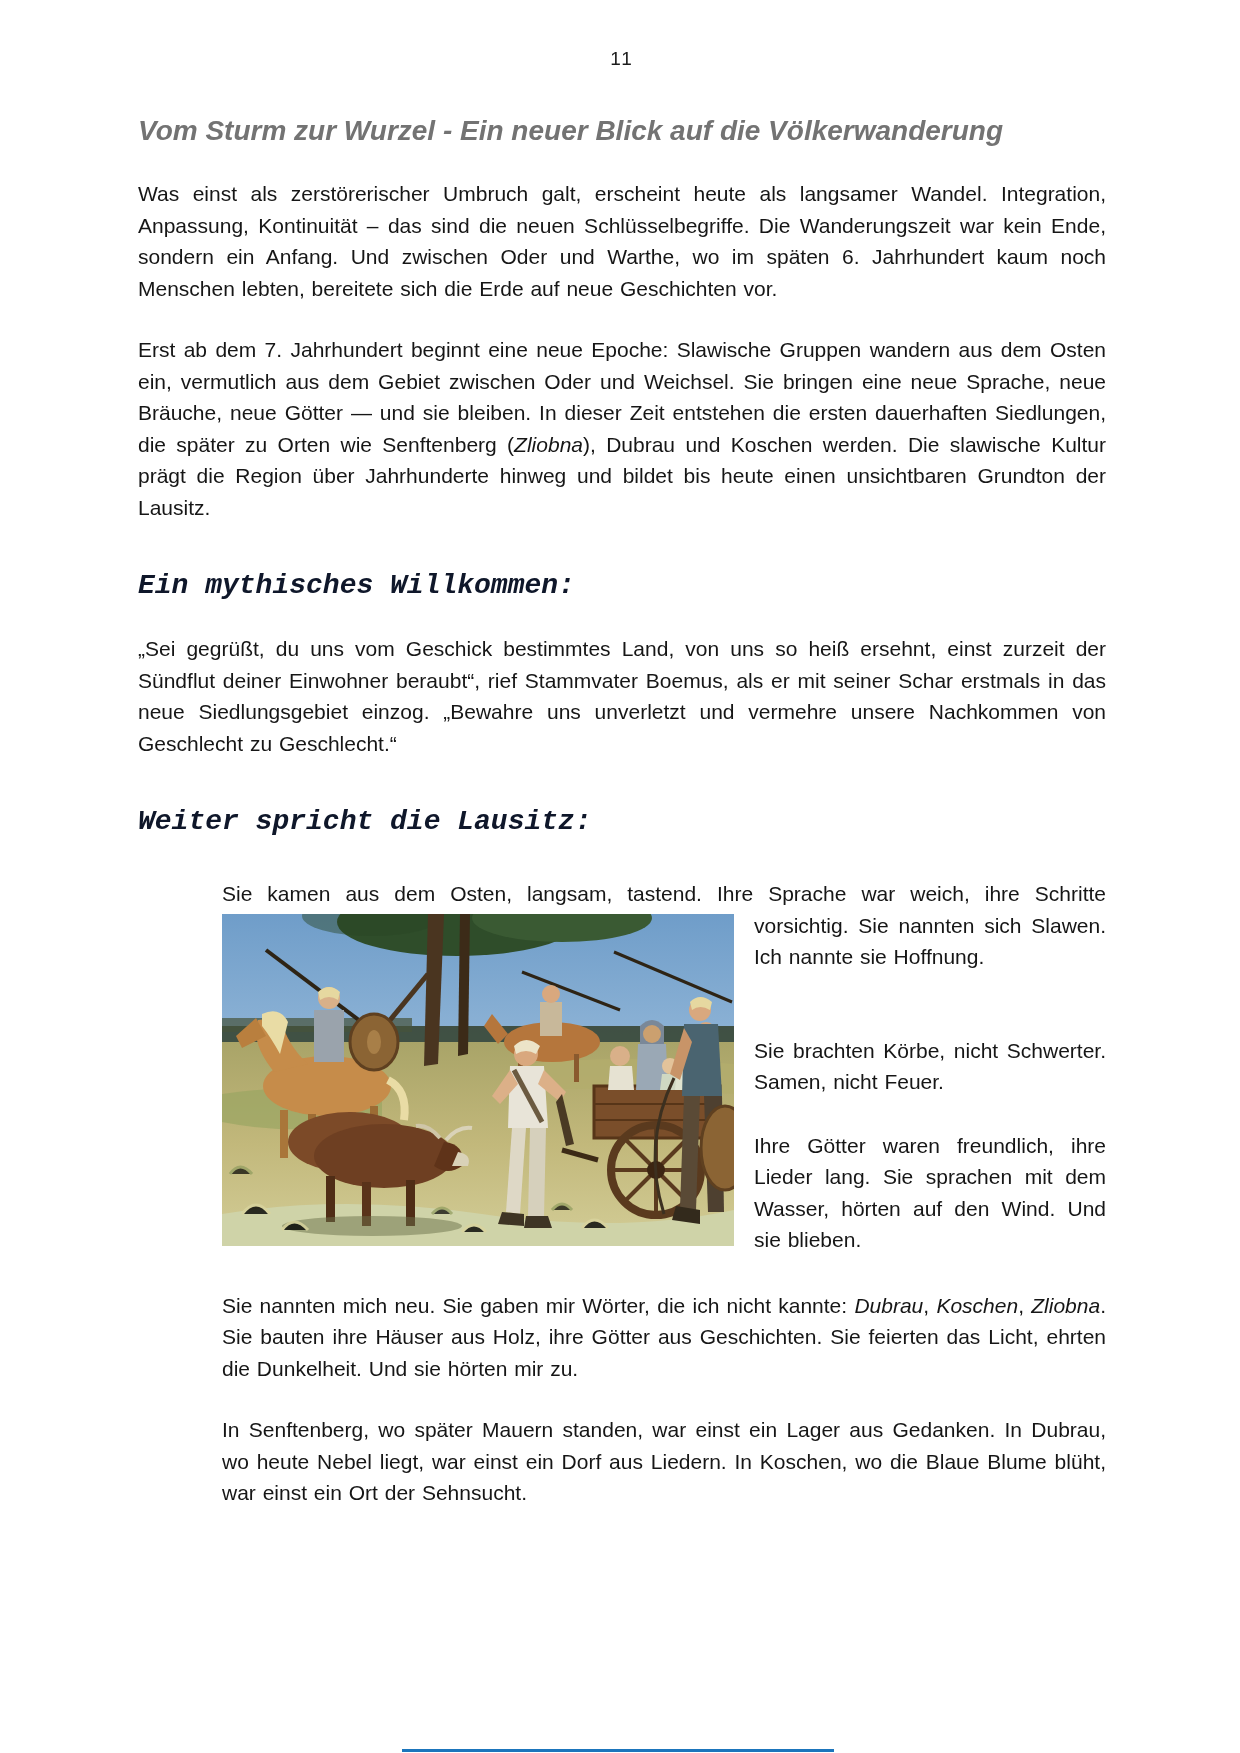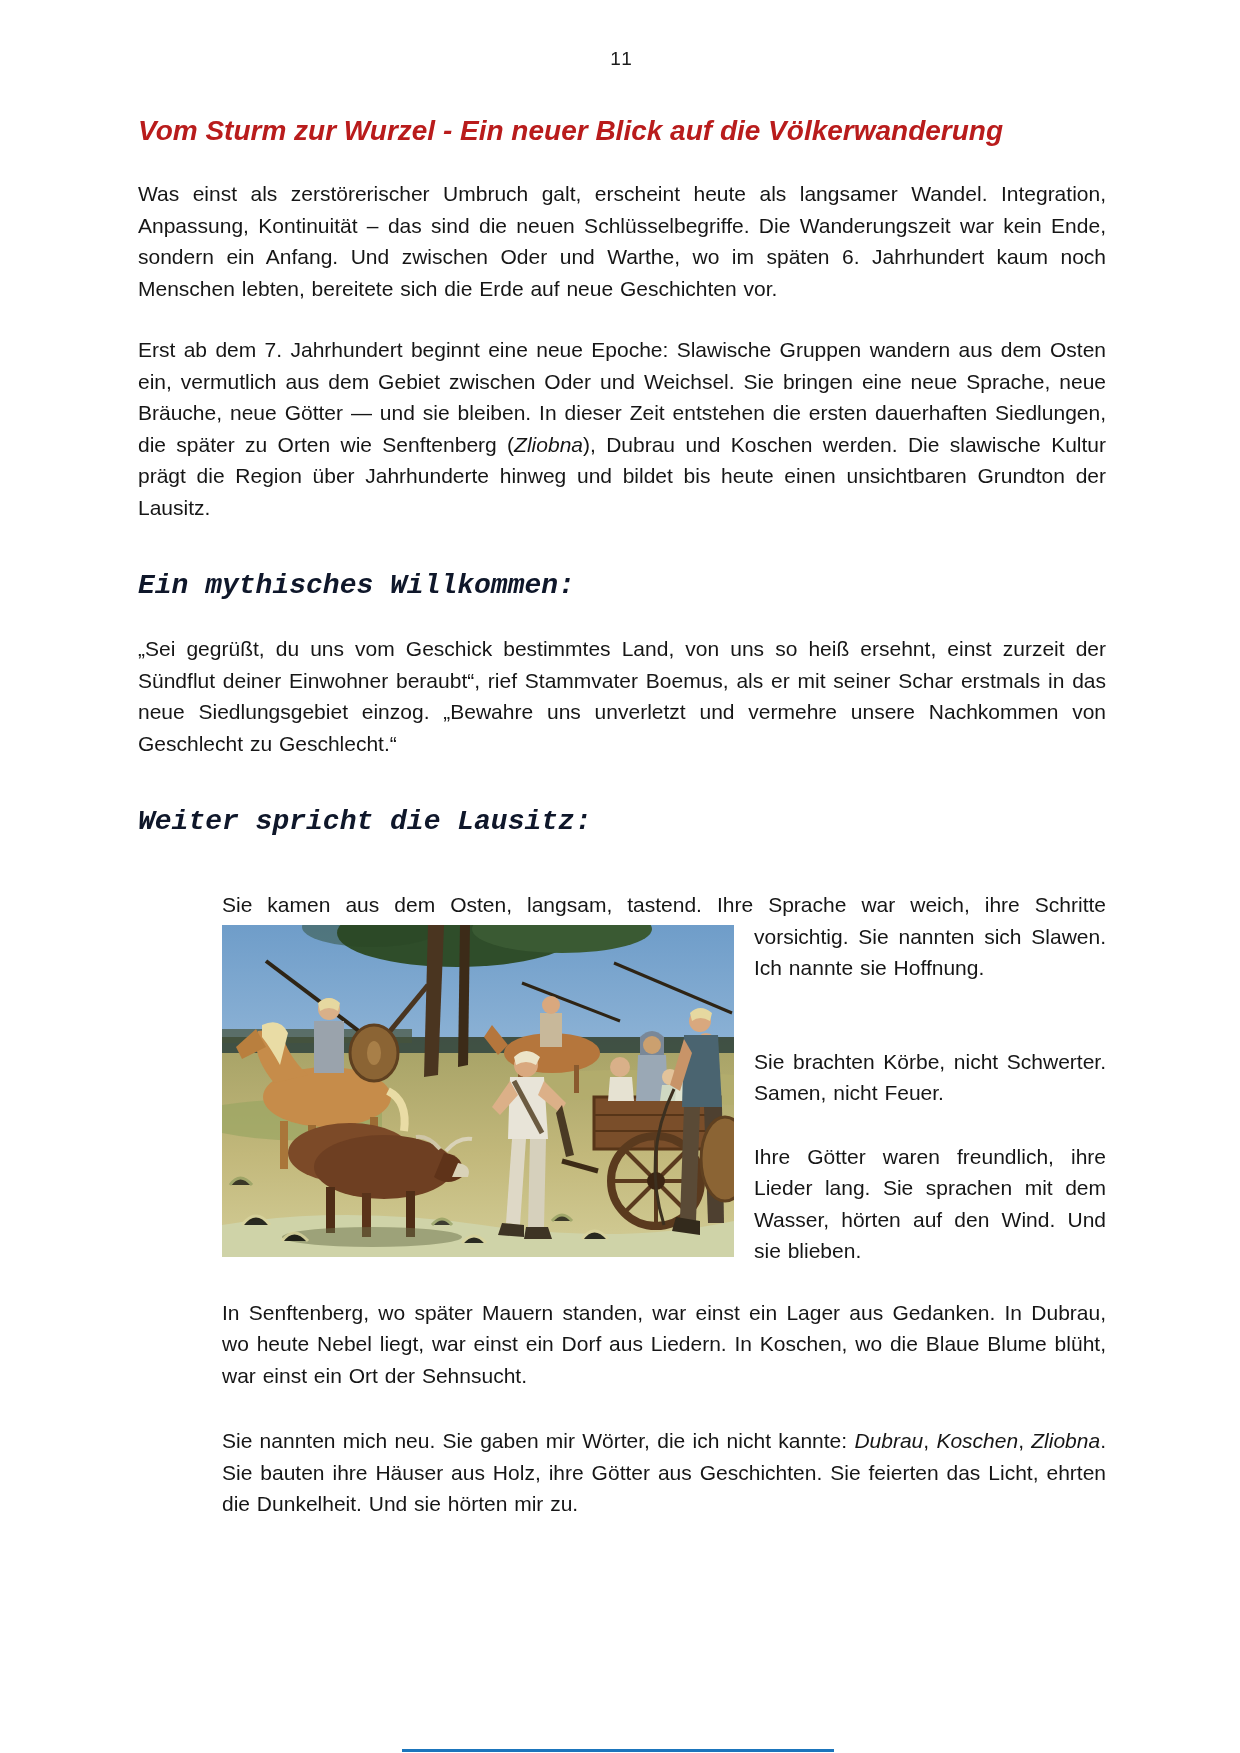--- a/index.html
+++ b/index.html
@@ -18,41 +18,41 @@
     font-size:19px;
     letter-spacing:2px;
     color:#1c1c1c;
   }
   h1.doc-heading {
     margin:44px 0 0 0;
     font-size:28px;
     line-height:34px;
     font-weight:bold;
     font-style:italic;
-    color:#b91c1c;
+    color:#737373;
   }
   h2.doc-heading {
     margin:46px 0 0 0;
     font-size:28px;
     line-height:34px;
     font-weight:bold;
     font-style:italic;
     color:#0f172a;
     font-family:Liberation Mono, monospace;
   }
   p.body {
     margin:30px 0 0 0;
     font-size:21px;
     line-height:31.5px;
     text-align:justify;
     word-spacing:1px;
   }
   .indent { margin-left:84px; }
   p.lead-line {
-    margin:50px 0 0 0;
+    margin:39px 0 0 0;
     font-size:21px;
     line-height:31.5px;
     text-align:justify;
     text-align-last:justify;
   }
   .wrap-block { }
   .wrap-block::after { content:""; display:block; clear:both; }
   figure.painting {
     float:left;
     width:512px; height:332px;
@@ -232,21 +232,21 @@
             <path d="M330,296 q10,-12 20,0"></path>
           </g>
         </svg>
       </figure>
 
       <p class="beside">vorsichtig. Sie nannten sich Slawen. Ich nannte sie Hoffnung.</p>
       <p class="beside gap-big">Sie brachten Körbe, nicht Schwerter. Samen, nicht Feuer.</p>
       <p class="beside gap-small">Ihre Götter waren freundlich, ihre Lieder lang. Sie sprachen mit dem Wasser, hörten auf den Wind. Und sie blieben.</p>
     </div>
 
+    <p class="body" style="margin-top:34px;"><span>Sie nannten mich neu. Sie gaben mir Wörter, die ich nicht kannte: </span><em class="place">Dubrau</em><span>, </span><em class="place">Koschen</em><span>, </span><em class="place">Zliobna</em><span>. Sie bauten ihre Häuser aus Holz, ihre Götter aus Geschichten. Sie feierten das Licht, ehrten die Dunkelheit. Und sie hörten mir zu.</span></p>
+
     <p class="body">In Senftenberg, wo später Mauern standen, war einst ein Lager aus Gedanken. In Dubrau, wo heute Nebel liegt, war einst ein Dorf aus Liedern. In Koschen, wo die Blaue Blume blüht, war einst ein Ort der Sehnsucht.</p>
 
-    <p class="body" style="margin-top:34px;"><span>Sie nannten mich neu. Sie gaben mir Wörter, die ich nicht kannte: </span><em class="place">Dubrau</em><span>, </span><em class="place">Koschen</em><span>, </span><em class="place">Zliobna</em><span>. Sie bauten ihre Häuser aus Holz, ihre Götter aus Geschichten. Sie feierten das Licht, ehrten die Dunkelheit. Und sie hörten mir zu.</span></p>
-
   </div>
 
   <div class="footer-rule"></div>
 
 </div>
 
 </body></html>

